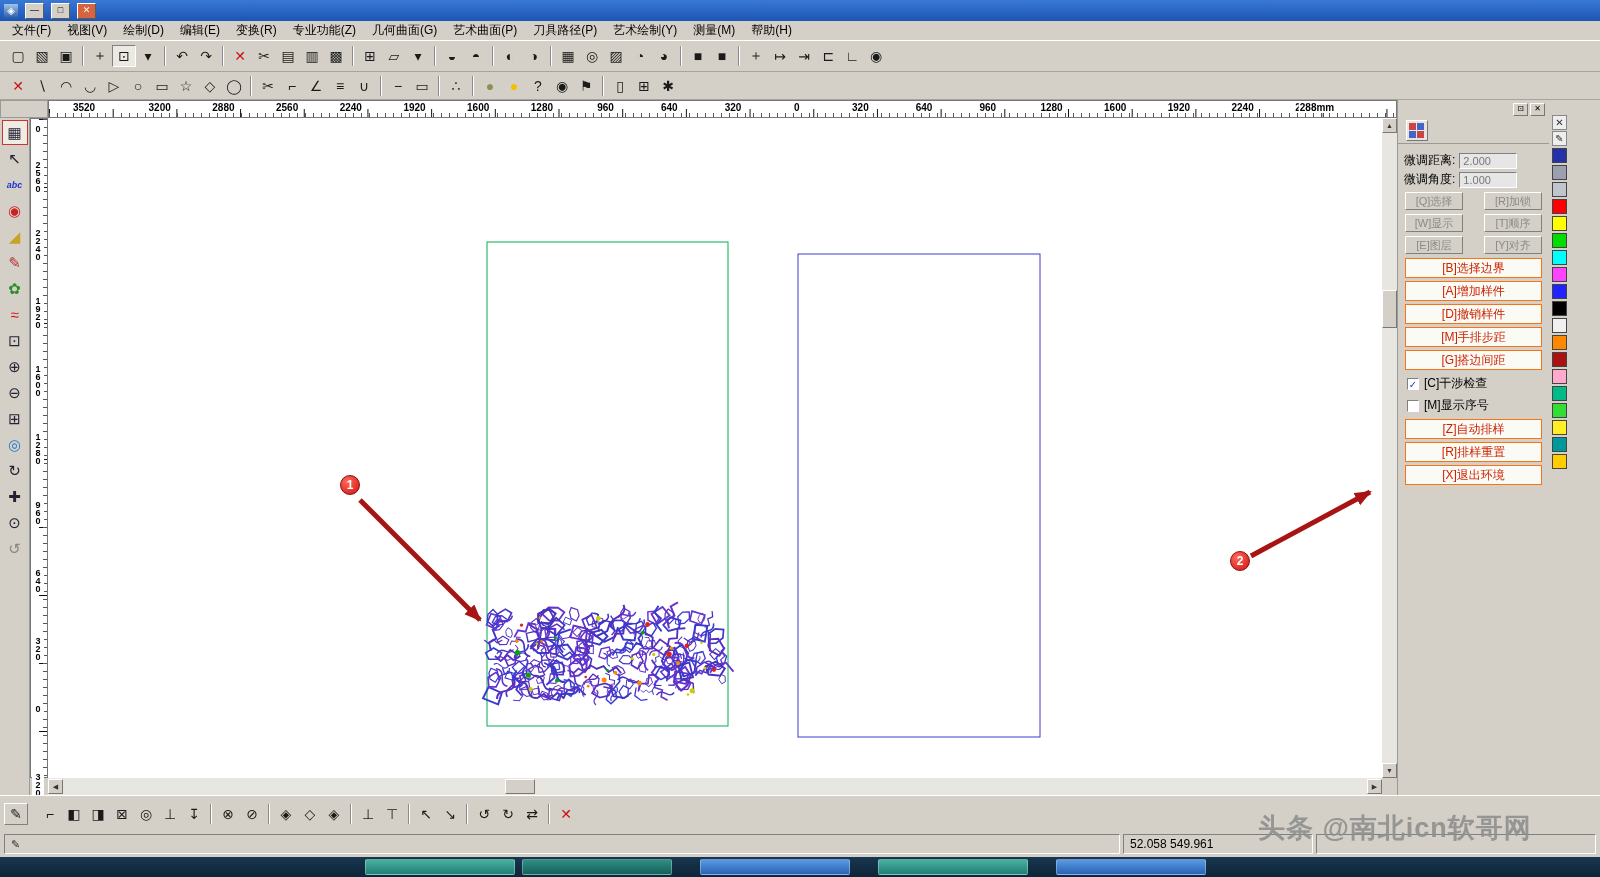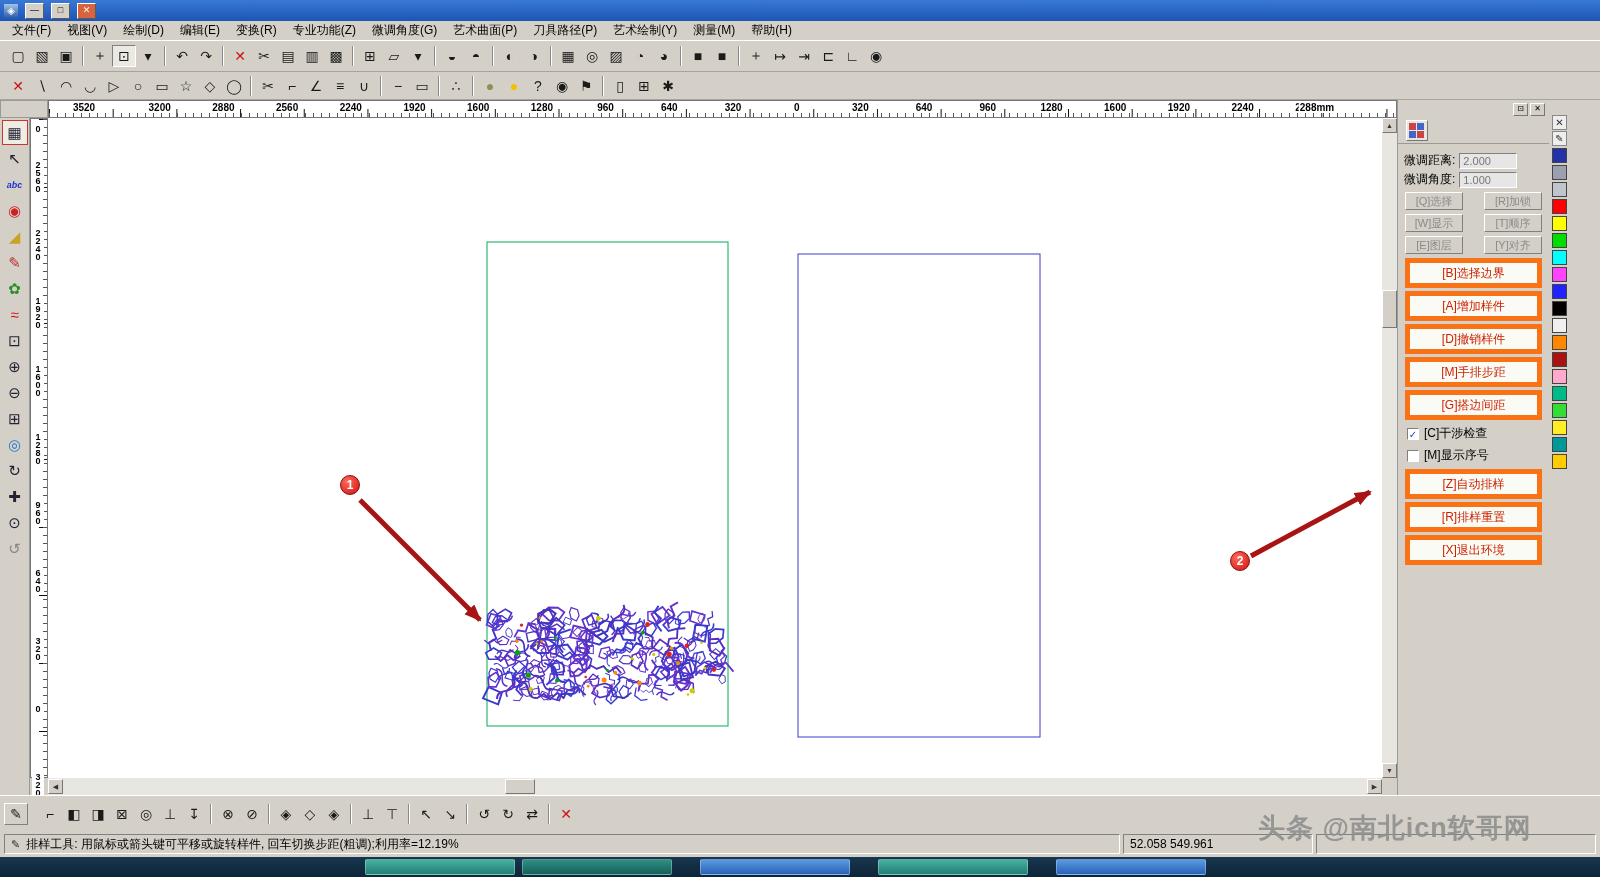--- a/index.html
+++ b/index.html
@@ -49,21 +49,21 @@
   #rightpanel{position:absolute;left:1397px;top:100px;width:152px;height:695px;background:#d4d0c8;border-left:1px solid #9a9a9a;}
   .rp-chrome{height:18px;display:flex;justify-content:flex-end;gap:2px;padding:3px 4px 0 0;}
   .rp-mini{width:15px;height:13px;background:#d4d0c8;border:1px solid;border-color:#fff #777 #777 #fff;font-size:8px;line-height:10px;text-align:center;}
   .rp-tabrow{height:26px;border-bottom:1px solid #9a9a9a;padding:2px 0 0 8px;}
   .rp-tab{display:inline-block;width:22px;height:21px;border:1px solid;border-color:#fff #777 #777 #fff;padding:2px;background:#e8e5de;}
   #rp-body{padding-top:6px;}
   .rp-field{display:flex;align-items:center;margin:2px 6px;gap:4px;font-size:12px;color:#000;}
   .rp-input{width:58px;height:16px;border:1px solid;border-color:#808080 #fff #fff #808080;background:#e6e6e6;color:#777;font-size:11px;padding:0 3px;font-family:inherit;}
   .rp-toggle-row{display:flex;gap:21px;margin:4px 7px;}
   .rp-toggle{flex:1;height:18px;border:1px solid;border-color:#fff #808080 #808080 #fff;background:#d4d0c8;color:#8a8a8a;font-size:11px;display:flex;align-items:center;justify-content:center;}
-  .rp-action{margin:3px 7px;height:30px;background:#fbfbf6;border:5px solid #f97316;color:#cc2200;font-size:12px;display:flex;align-items:center;justify-content:center;}
+  .rp-action{margin:3px 7px;height:20px;background:#fbfbf6;border:1px solid #f97316;color:#cc2200;font-size:12px;display:flex;align-items:center;justify-content:center;}
   .rp-check{display:flex;align-items:center;gap:5px;margin:5px 9px;font-size:12px;color:#000;}
   .rp-checkbox{width:12px;height:12px;background:#fff;border:1px solid;border-color:#808080 #fff #fff #808080;font-size:10px;line-height:11px;text-align:center;color:#1a3ccc;flex:0 0 auto;}
 
   #palette{position:absolute;left:1549px;top:100px;width:51px;height:695px;background:#d4d0c8;padding-top:14px;}
   .pal-icon{width:15px;height:15px;margin:1px 0 1px 3px;font-size:10px;text-align:center;line-height:14px;border:1px solid #888;background:#eee;color:#333;}
   .pal-cell{width:15px;height:15px;margin:2px 0 2px 3px;border:1px solid #444;}
 
   #bottombar{position:absolute;left:0;top:795px;width:1600px;height:36px;background:#d4d0c8;display:flex;align-items:center;padding-left:4px;border-top:1px solid #fff;}
   .bb-boxed{border:1px solid;border-color:#fff #808080 #808080 #fff;margin-right:10px;background:#d4d0c8;}
 
@@ -91,21 +91,21 @@
     <div class="win-btn close">✕</div>
   </div>
 
   <div id="menubar">
       <div class="menu-item">文件(F)</div>
       <div class="menu-item">视图(V)</div>
       <div class="menu-item">绘制(D)</div>
       <div class="menu-item">编辑(E)</div>
       <div class="menu-item">变换(R)</div>
       <div class="menu-item">专业功能(Z)</div>
-      <div class="menu-item">微调角度(G)</div>
+      <div class="menu-item">几何曲面(G)</div>
       <div class="menu-item">艺术曲面(P)</div>
       <div class="menu-item">刀具路径(P)</div>
       <div class="menu-item">艺术绘制(Y)</div>
       <div class="menu-item">测量(M)</div>
       <div class="menu-item">帮助(H)</div>
     </div>
   <div id="toolbar1">
       <div class="tb-btn">▢</div>
       <div class="tb-btn">▧</div>
       <div class="tb-btn">▣</div>
@@ -670,21 +670,20 @@
       <div class="tb-btn">↺</div>
       <div class="tb-btn">↻</div>
       <div class="tb-btn">⇄</div>
       <div class="tb-sep"></div>
       <div class="tb-btn" style="color: rgb(204, 17, 17);">✕</div>
     </div>
 
   <div id="statusbar">
     <div class="sb-cell" id="sb-msg">
       <span class="sb-icon">✎</span>
-      <span>排样工具: 用鼠标或箭头键可平移或旋转样件, 回车切换步距(粗调);利用率=12.19%</span>
     </div>
     <div class="sb-cell" id="sb-coords">
       <span>52.058 549.961</span>
     </div>
     <div class="sb-cell" id="sb-spare">
       <span></span>
     </div>
   </div>
 
   <div id="taskbar">

